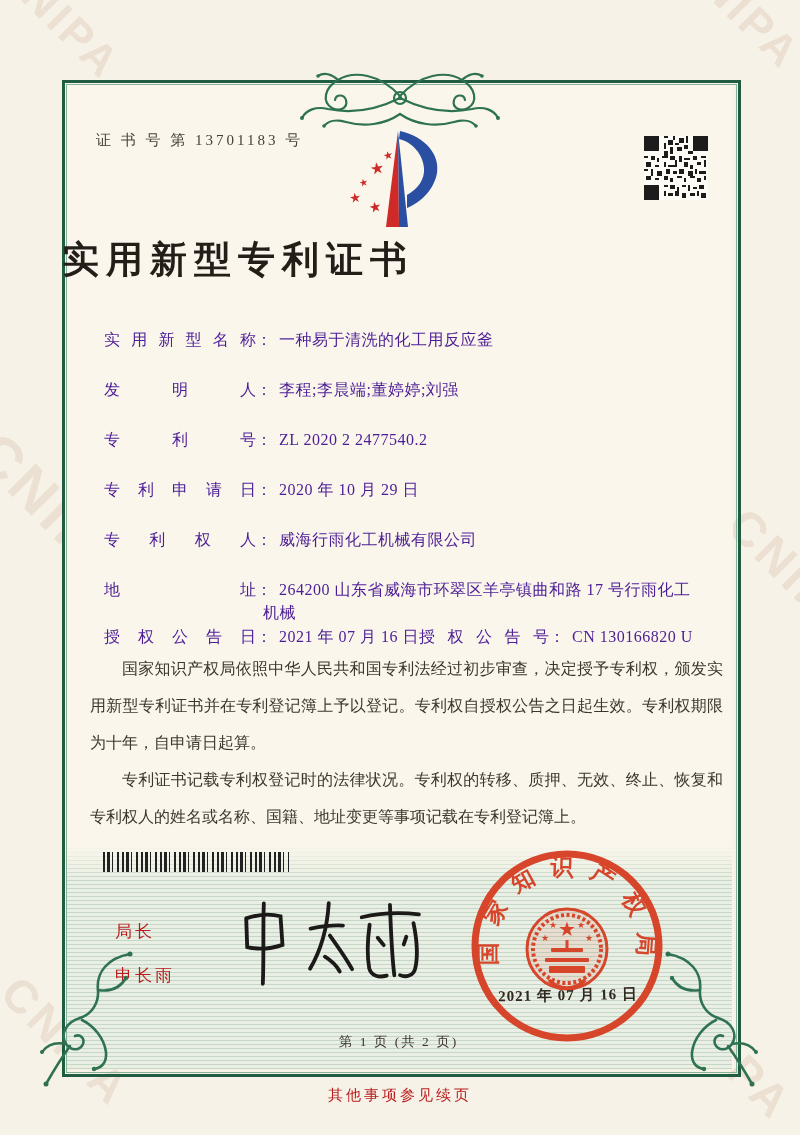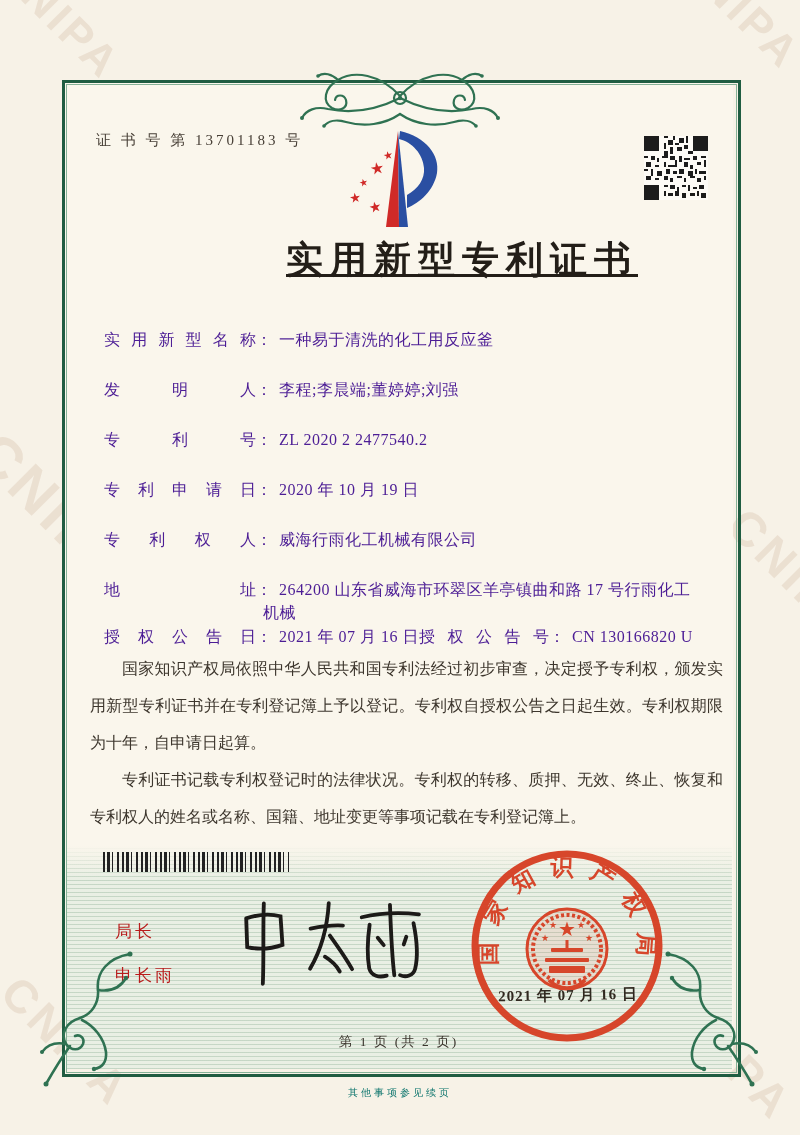--- a/index.html
+++ b/index.html
@@ -18,22 +18,22 @@
       background:linear-gradient(#faf6ec,rgba(250,246,236,0));}
   
   .frame{position:absolute;left:62px;top:80px;width:673px;height:991px;border:3px solid #20604374;
       border-color:#1f5c41;z-index:6;pointer-events:none;}
   .frame::before{content:"";position:absolute;inset:1px;border:1px solid #86b297;}
   .content{position:absolute;inset:0;z-index:7;}
   .deco{position:absolute;z-index:8;pointer-events:none;}
   .cert-no{position:absolute;left:96px;top:131px;font-size:15px;letter-spacing:3px;color:#473f36;}
   .qr{position:absolute;left:644px;top:136px;width:64px;height:64px;}
   .logo{position:absolute;left:340px;top:127px;width:122px;height:104px;}
-  .title{position:absolute;left:62px;top:235px;width:576px;text-align:right;
-      font-size:37px;font-weight:700;letter-spacing:7px;color:#231e18;text-decoration:underline;}
+  .title{position:absolute;left:62px;top:235px;width:576px;text-align:left;
+      font-size:37px;font-weight:700;letter-spacing:7px;color:#231e18;}
   .fields{position:absolute;left:104px;top:330px;width:610px;font-size:16px;color:#4c1d95;}
   .frow{display:flex;align-items:flex-start;margin-bottom:30px;line-height:20px;}
   .flabel{width:152px;text-align:justify;text-align-last:justify;flex:none;}
   .fcolon{flex:none;margin-right:7px;}
   .fvalue{letter-spacing:0.5px;}
   .frow.addr{margin-bottom:3px;}
   .addr-val2{margin-left:159px;margin-bottom:4px;line-height:20px;letter-spacing:0.5px;}
   .flabel2{width:130px;text-align:justify;text-align-last:justify;flex:none;}
   .paras{position:absolute;left:90px;top:650px;width:633px;font-size:16px;line-height:37px;
       text-align:justify;color:#3d362d;}
@@ -44,21 +44,21 @@
   .sig-labels{position:absolute;left:115px;top:920px;z-index:7;
       font-family:"Liberation Sans","DejaVu Sans",sans-serif;font-size:17px;color:#b91c1c;letter-spacing:3px;}
   .sig-labels div{margin-bottom:21px;}
   .sig-script{position:absolute;left:215px;top:890px;width:215px;height:105px;z-index:7;}
   .seal{position:absolute;left:467px;top:846px;width:200px;height:200px;z-index:9;opacity:0.94;}
   .seal-date{position:absolute;left:470px;top:986px;width:196px;text-align:center;z-index:10;
       font-size:15px;font-weight:700;letter-spacing:1px;color:#30281f;transform:rotate(-1deg);}
   .page-num{position:absolute;left:62px;top:1033px;width:673px;text-align:center;
       font-size:13.5px;letter-spacing:2px;color:#3c362e;z-index:7;}
   .foot-note{position:absolute;left:0;top:1086px;width:800px;text-align:center;
-      font-size:10px;letter-spacing:3px;color:#0f766e;z-index:7;}
+      font-size:15px;letter-spacing:3px;color:#b91c1c;z-index:7;}
 </style>
 </head>
 <body>
 
 <div class="page">
 
   <span class="wm" style="left:-18px;top:-8px;font-size:44px;">CNIPA</span>
   <span class="wm" style="left:662px;top:-18px;font-size:44px;">CNIPA</span>
   <span class="wm" style="left:486px;top:318px;font-size:42px;color:rgba(214,190,168,0.35);">CNIPA</span>
   <span class="wm" style="left:-42px;top:478px;font-size:58px;">CNIPA</span>
@@ -227,21 +227,21 @@
         <span class="fvalue">李程;李晨端;董婷婷;刘强</span>
       </div>
       <div class="frow">
         <span class="flabel">专　利　号</span>
           <span class="fcolon">：</span>
         <span class="fvalue">ZL 2020 2 2477540.2</span>
       </div>
       <div class="frow">
         <span class="flabel">专利申请日</span>
           <span class="fcolon">：</span>
-        <span class="fvalue">2020 年 10 月 19 日</span>
+        <span class="fvalue">2020 年 10 月 29 日</span>
       </div>
       <div class="frow">
         <span class="flabel">专 利 权 人</span>
           <span class="fcolon">：</span>
         <span class="fvalue">威海行雨化工机械有限公司</span>
       </div>
       <div class="frow addr">
         <span class="flabel">地　　址</span>
           <span class="fcolon">：</span>
         <span class="fvalue">264200 山东省威海市环翠区羊亭镇曲和路 17 号行雨化工</span>

